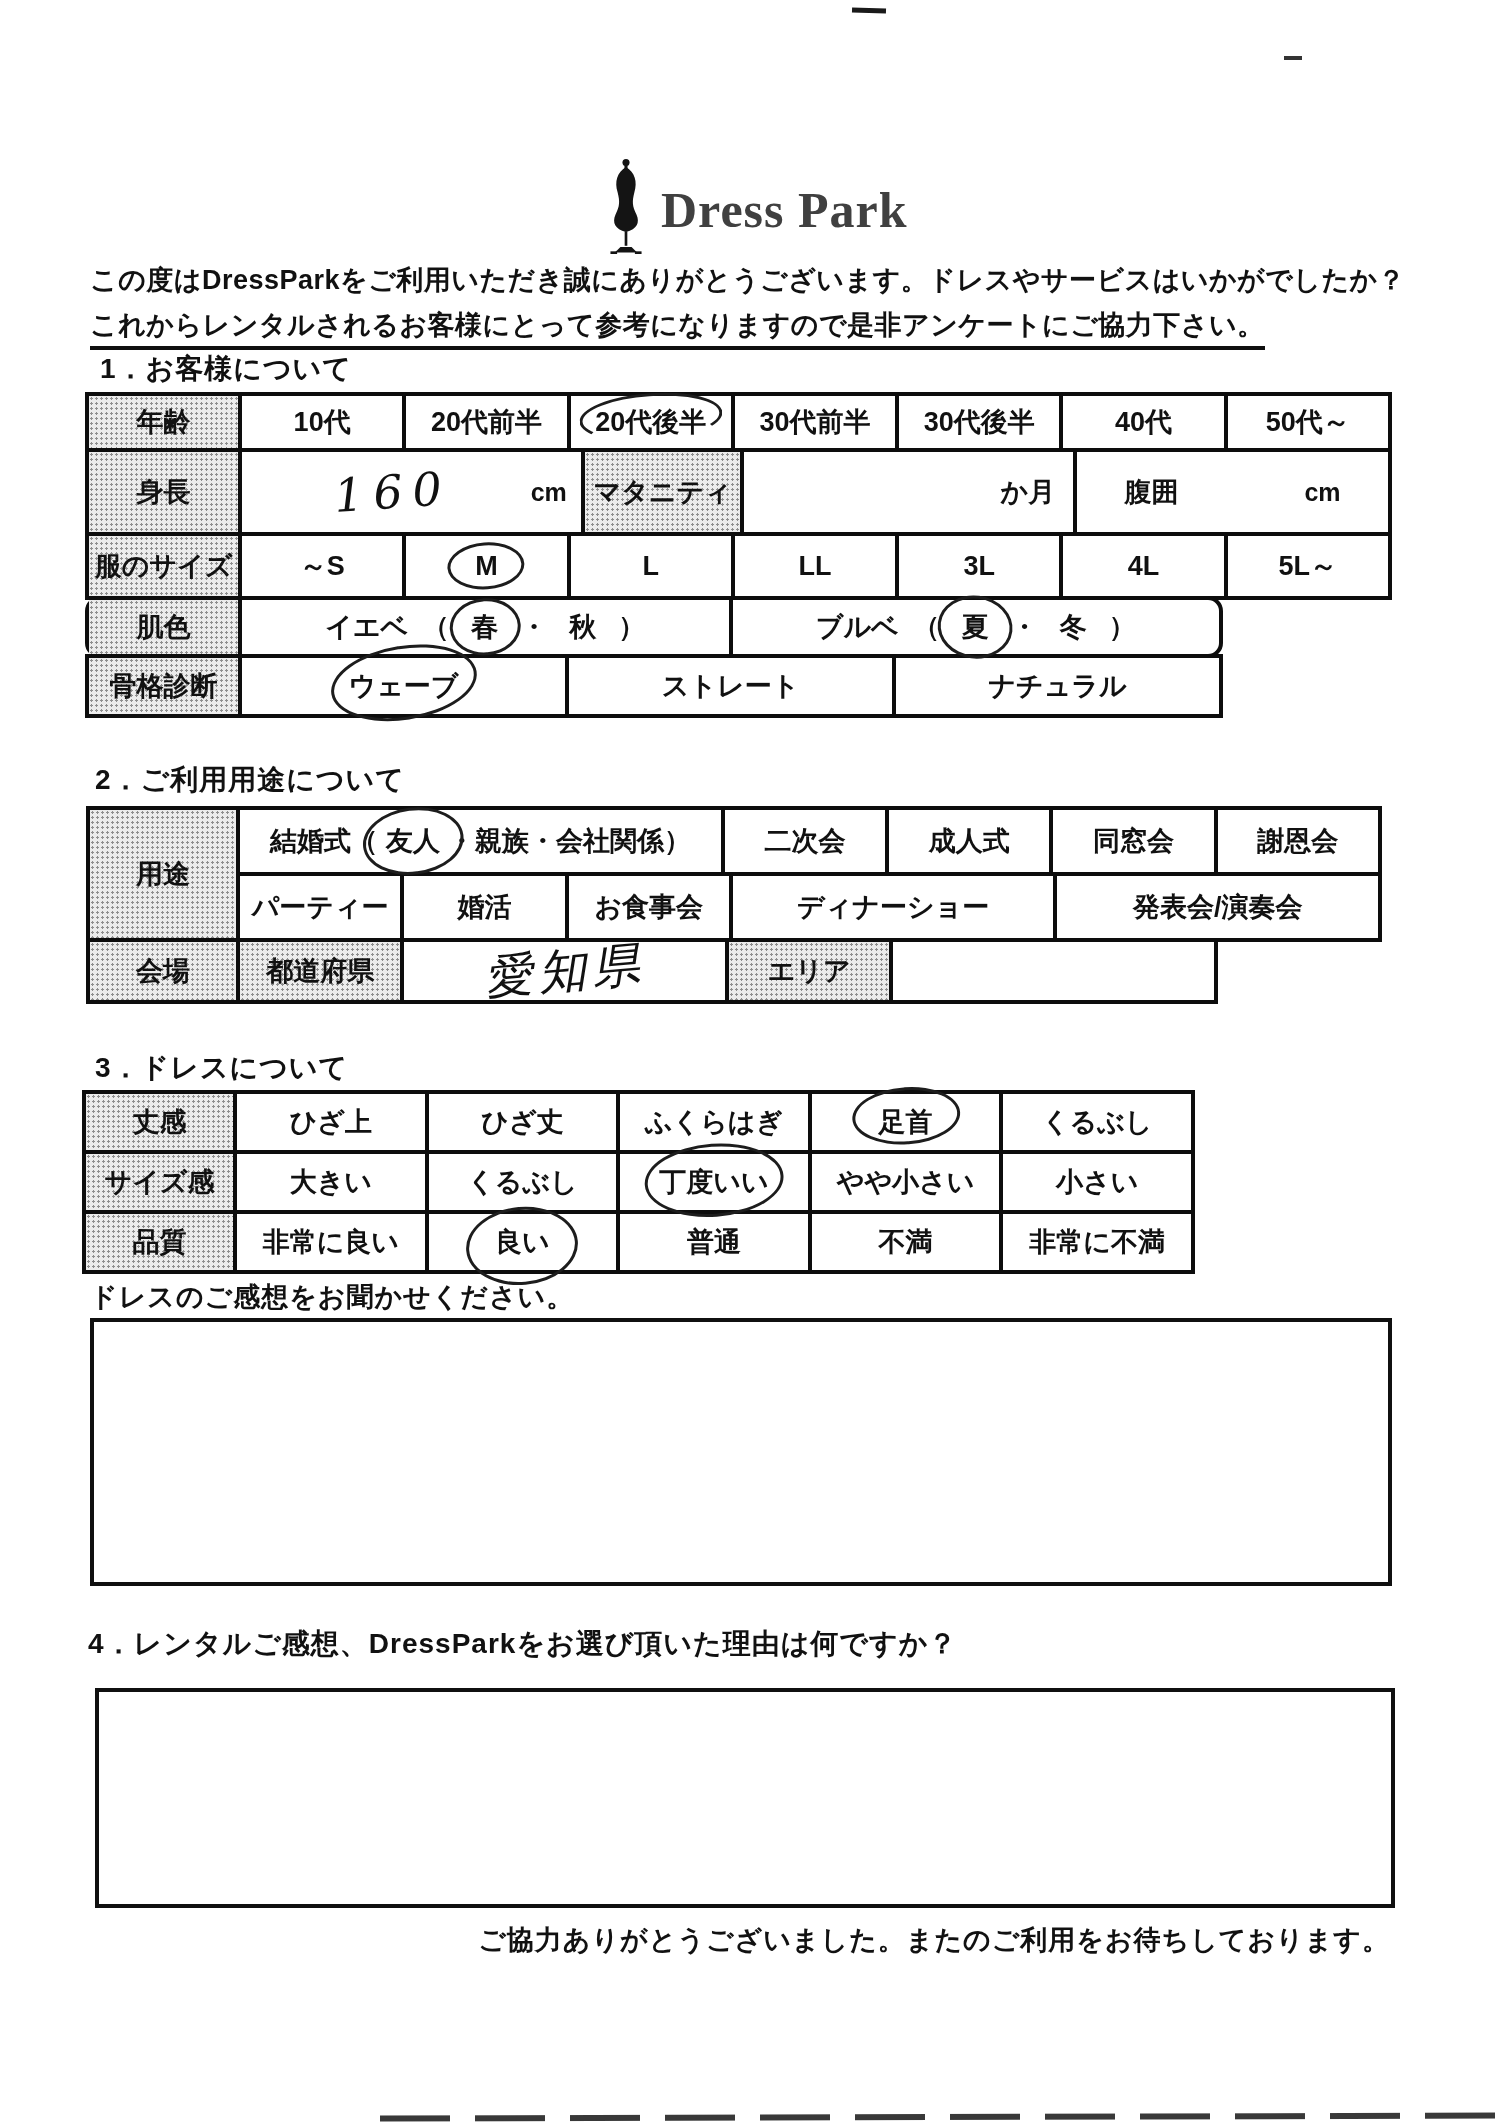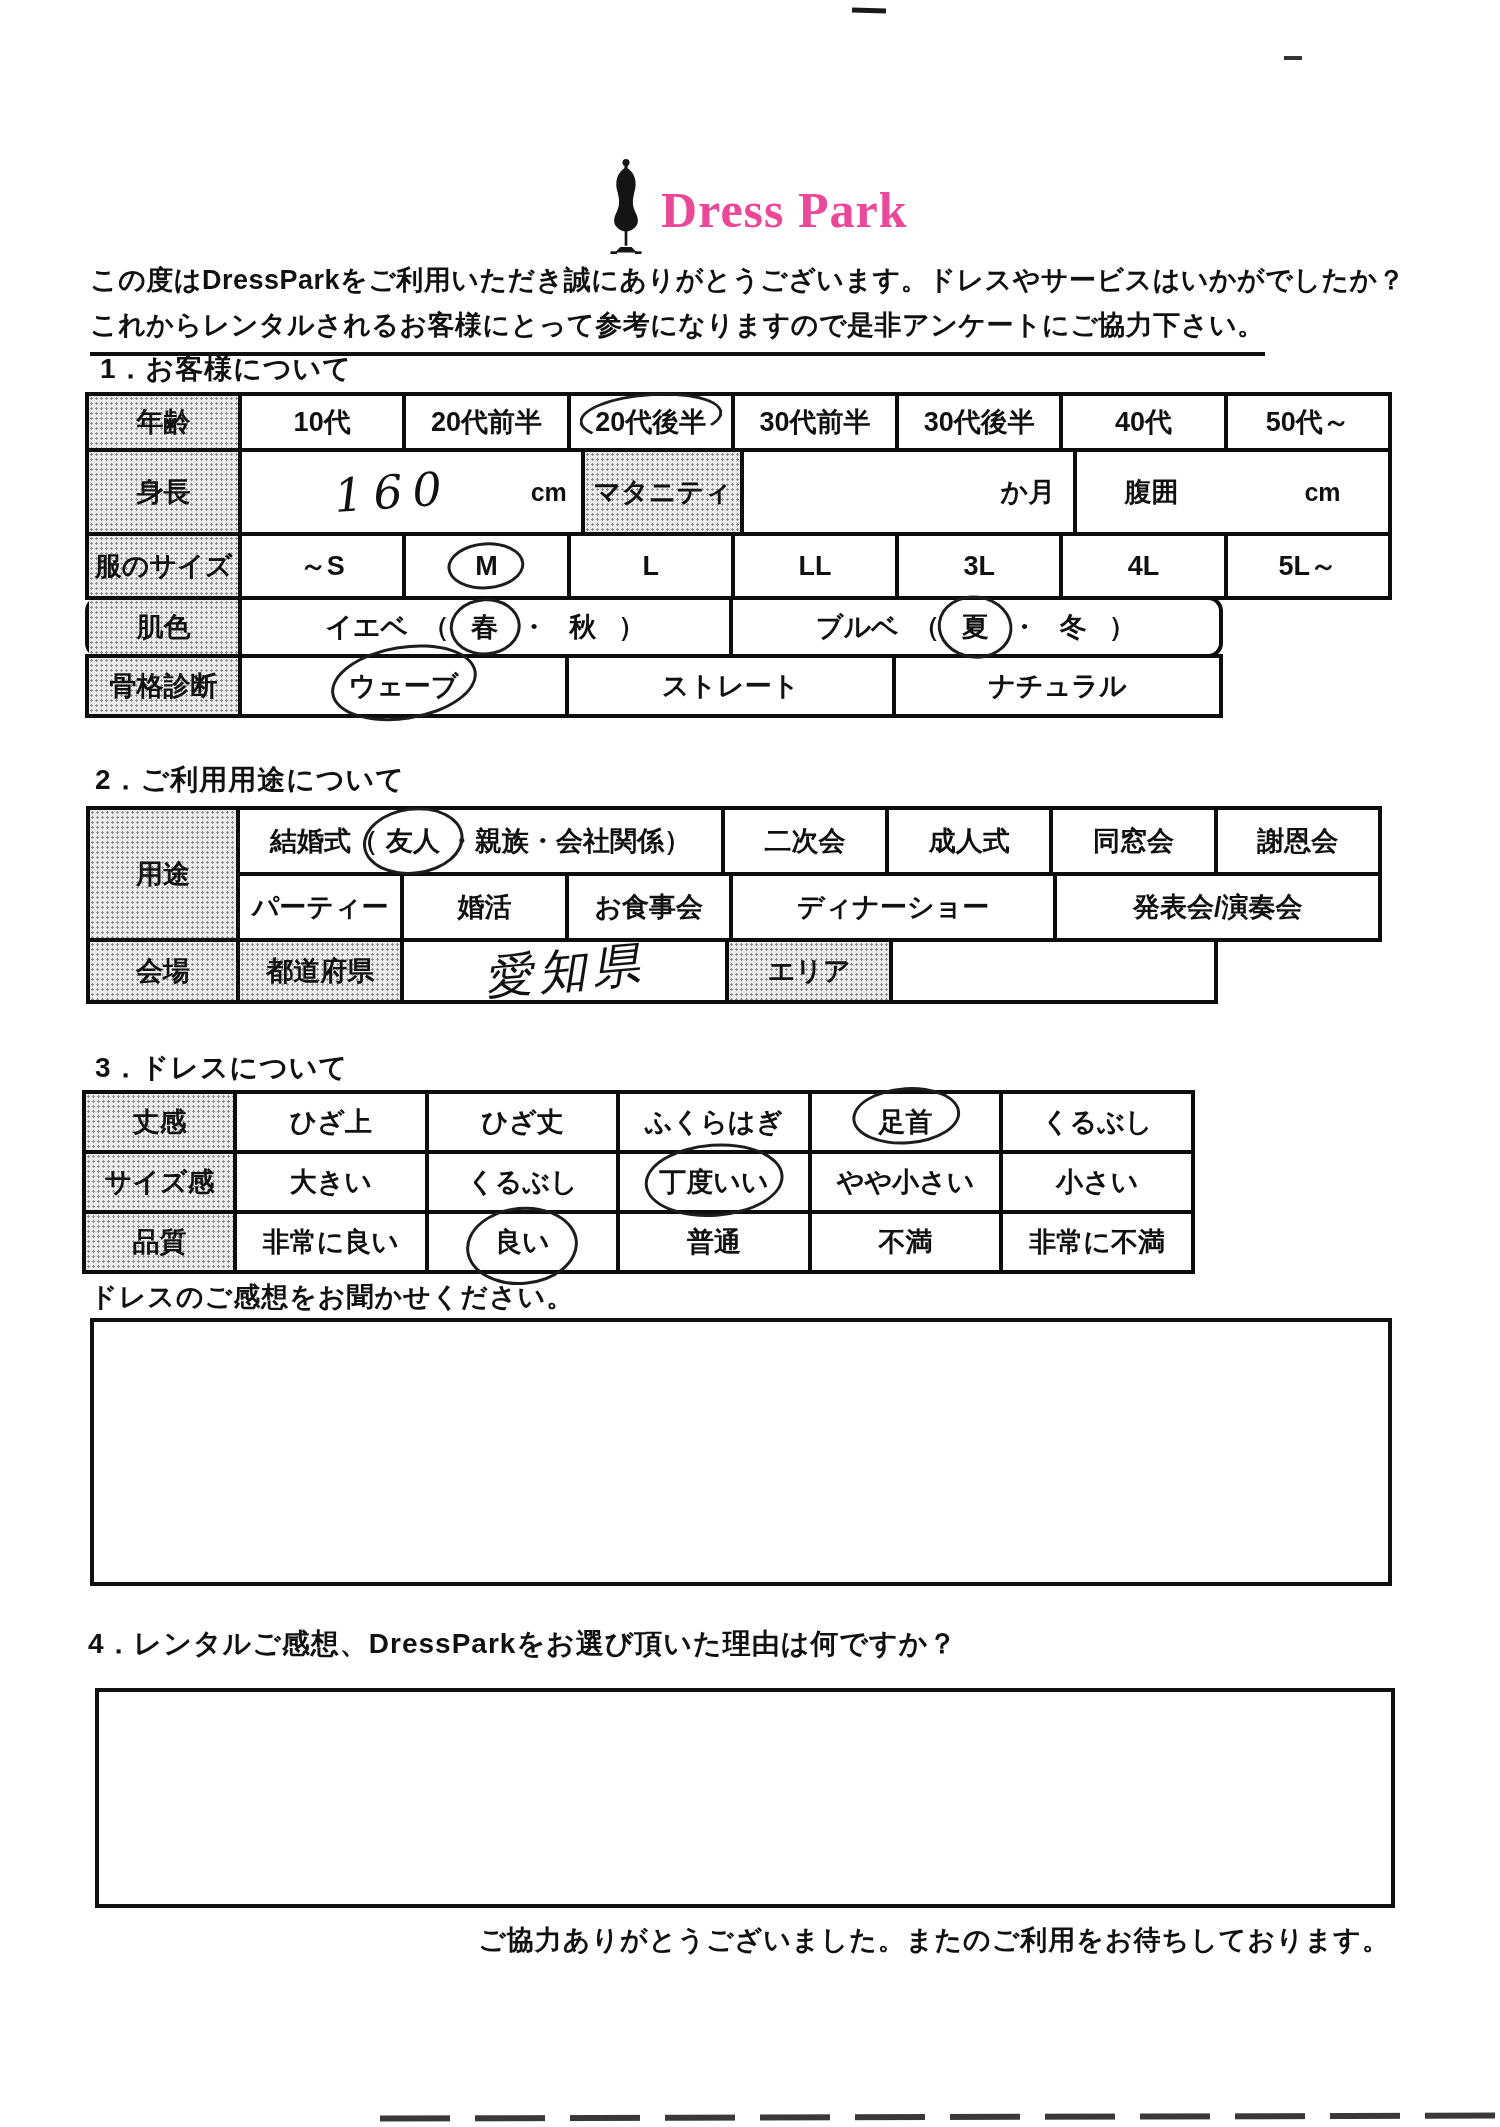--- a/index.html
+++ b/index.html
@@ -3,26 +3,26 @@
 <meta charset="utf-8">
 <style>
   html,body{margin:0;padding:0;background:#fff;}
   .page{
     position:relative; width:1500px; height:2127px; background:#ffffff;
     font-family:"Liberation Sans","DejaVu Sans",sans-serif; color:#111;
     overflow:hidden;
   }
   
   .logo{position:absolute; left:603px; top:158px; display:flex; align-items:center; gap:12px;}
-  .logo-text{font-family:"Liberation Serif","DejaVu Serif",serif; font-weight:700; font-size:50px; letter-spacing:1px; color:#ec4899;}
+  .logo-text{font-family:"Liberation Serif","DejaVu Serif",serif; font-weight:700; font-size:50px; letter-spacing:1px; color:#404040;}
   
   .intro{position:absolute; left:90px; top:262px; width:1350px;}
   .intro-1{font-size:27px; font-weight:600; letter-spacing:.5px;}
   .intro-2{display:inline-block; margin-top:9px; font-size:27px; font-weight:800; letter-spacing:.5px;
-           border-bottom:4px solid #0f0f0f; padding-bottom:9px;}
+           border-bottom:4px solid #0f0f0f; padding-bottom:3px;}
   .sec-h{position:absolute; font-size:28px; font-weight:800; letter-spacing:1px;}
   
   .tbl{position:absolute;}
   .trow{display:flex; border:4px solid #0d0d0d; background:#fff; box-sizing:border-box; margin-top:-4px;}
   .trow:first-child{margin-top:0;}
   .cell{box-sizing:border-box; border-right:4px solid #0d0d0d; display:flex; align-items:center; justify-content:center;
         font-size:27px; font-weight:700; position:relative; overflow:visible; white-space:nowrap;}
   .cell:last-child{border-right:none;}
   .hdr{background-color:#ececec;
        background-image:radial-gradient(#8e8e8e 1.1px, rgba(0,0,0,0) 1.3px);

